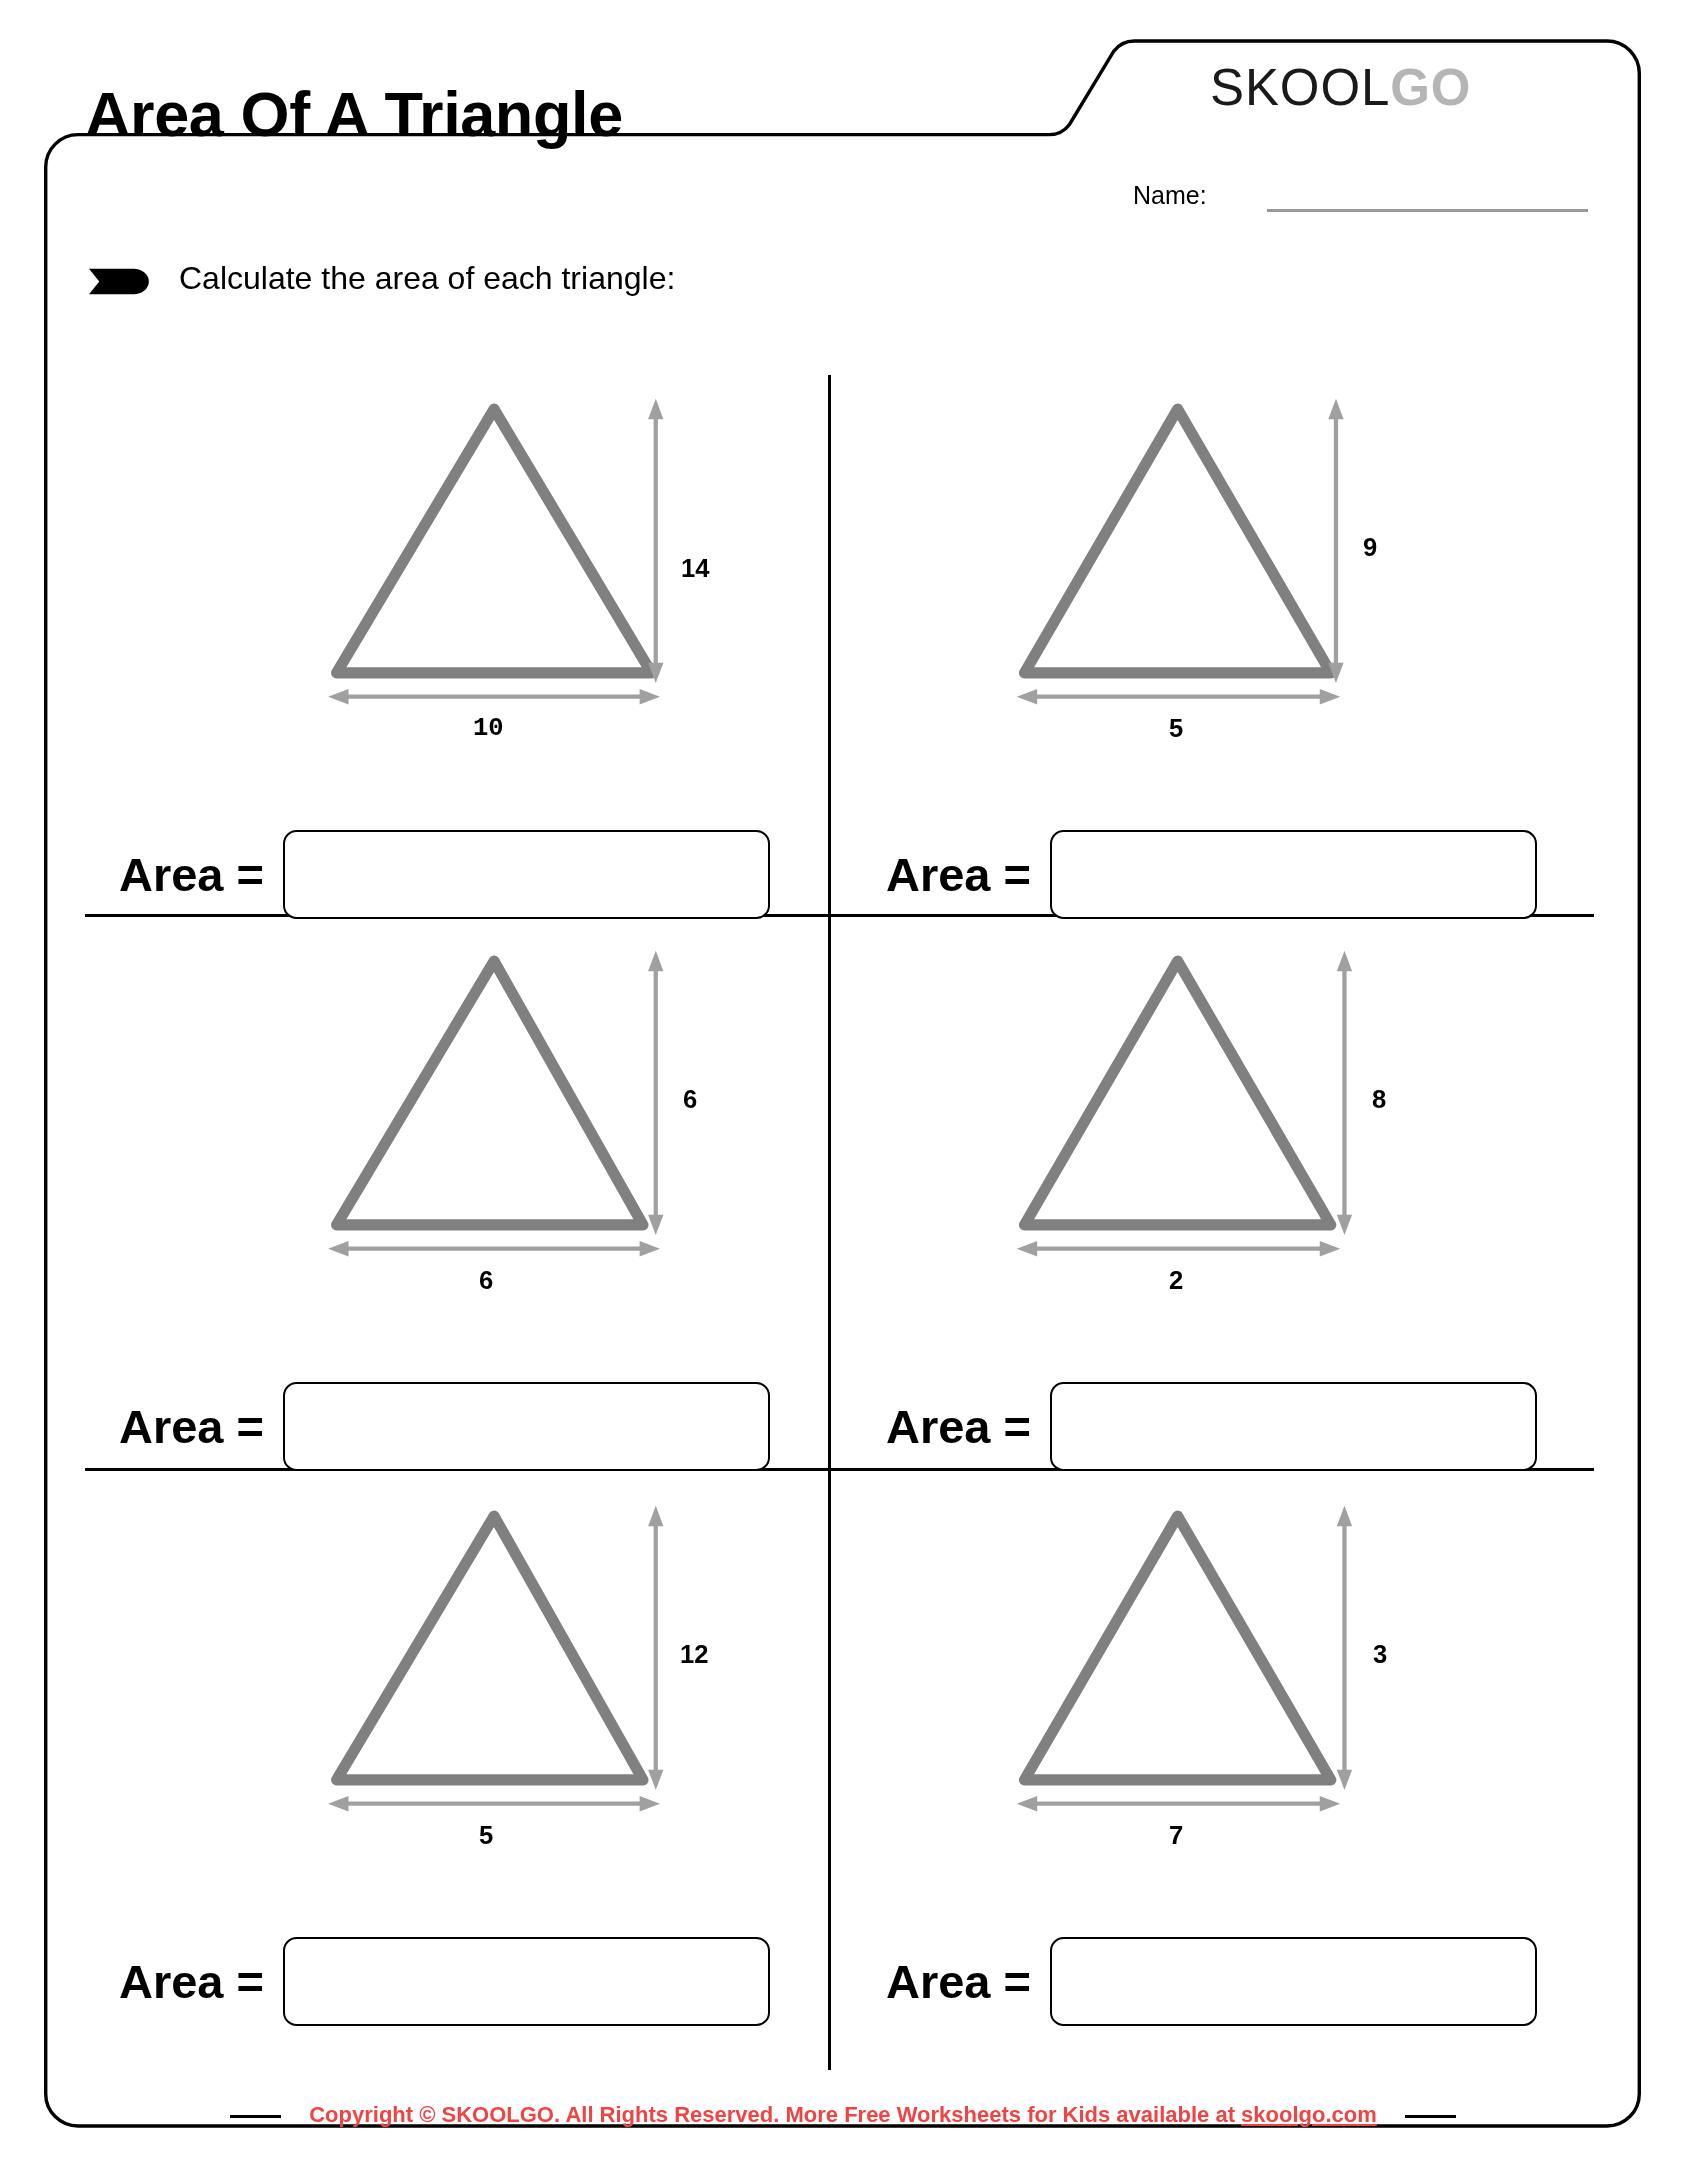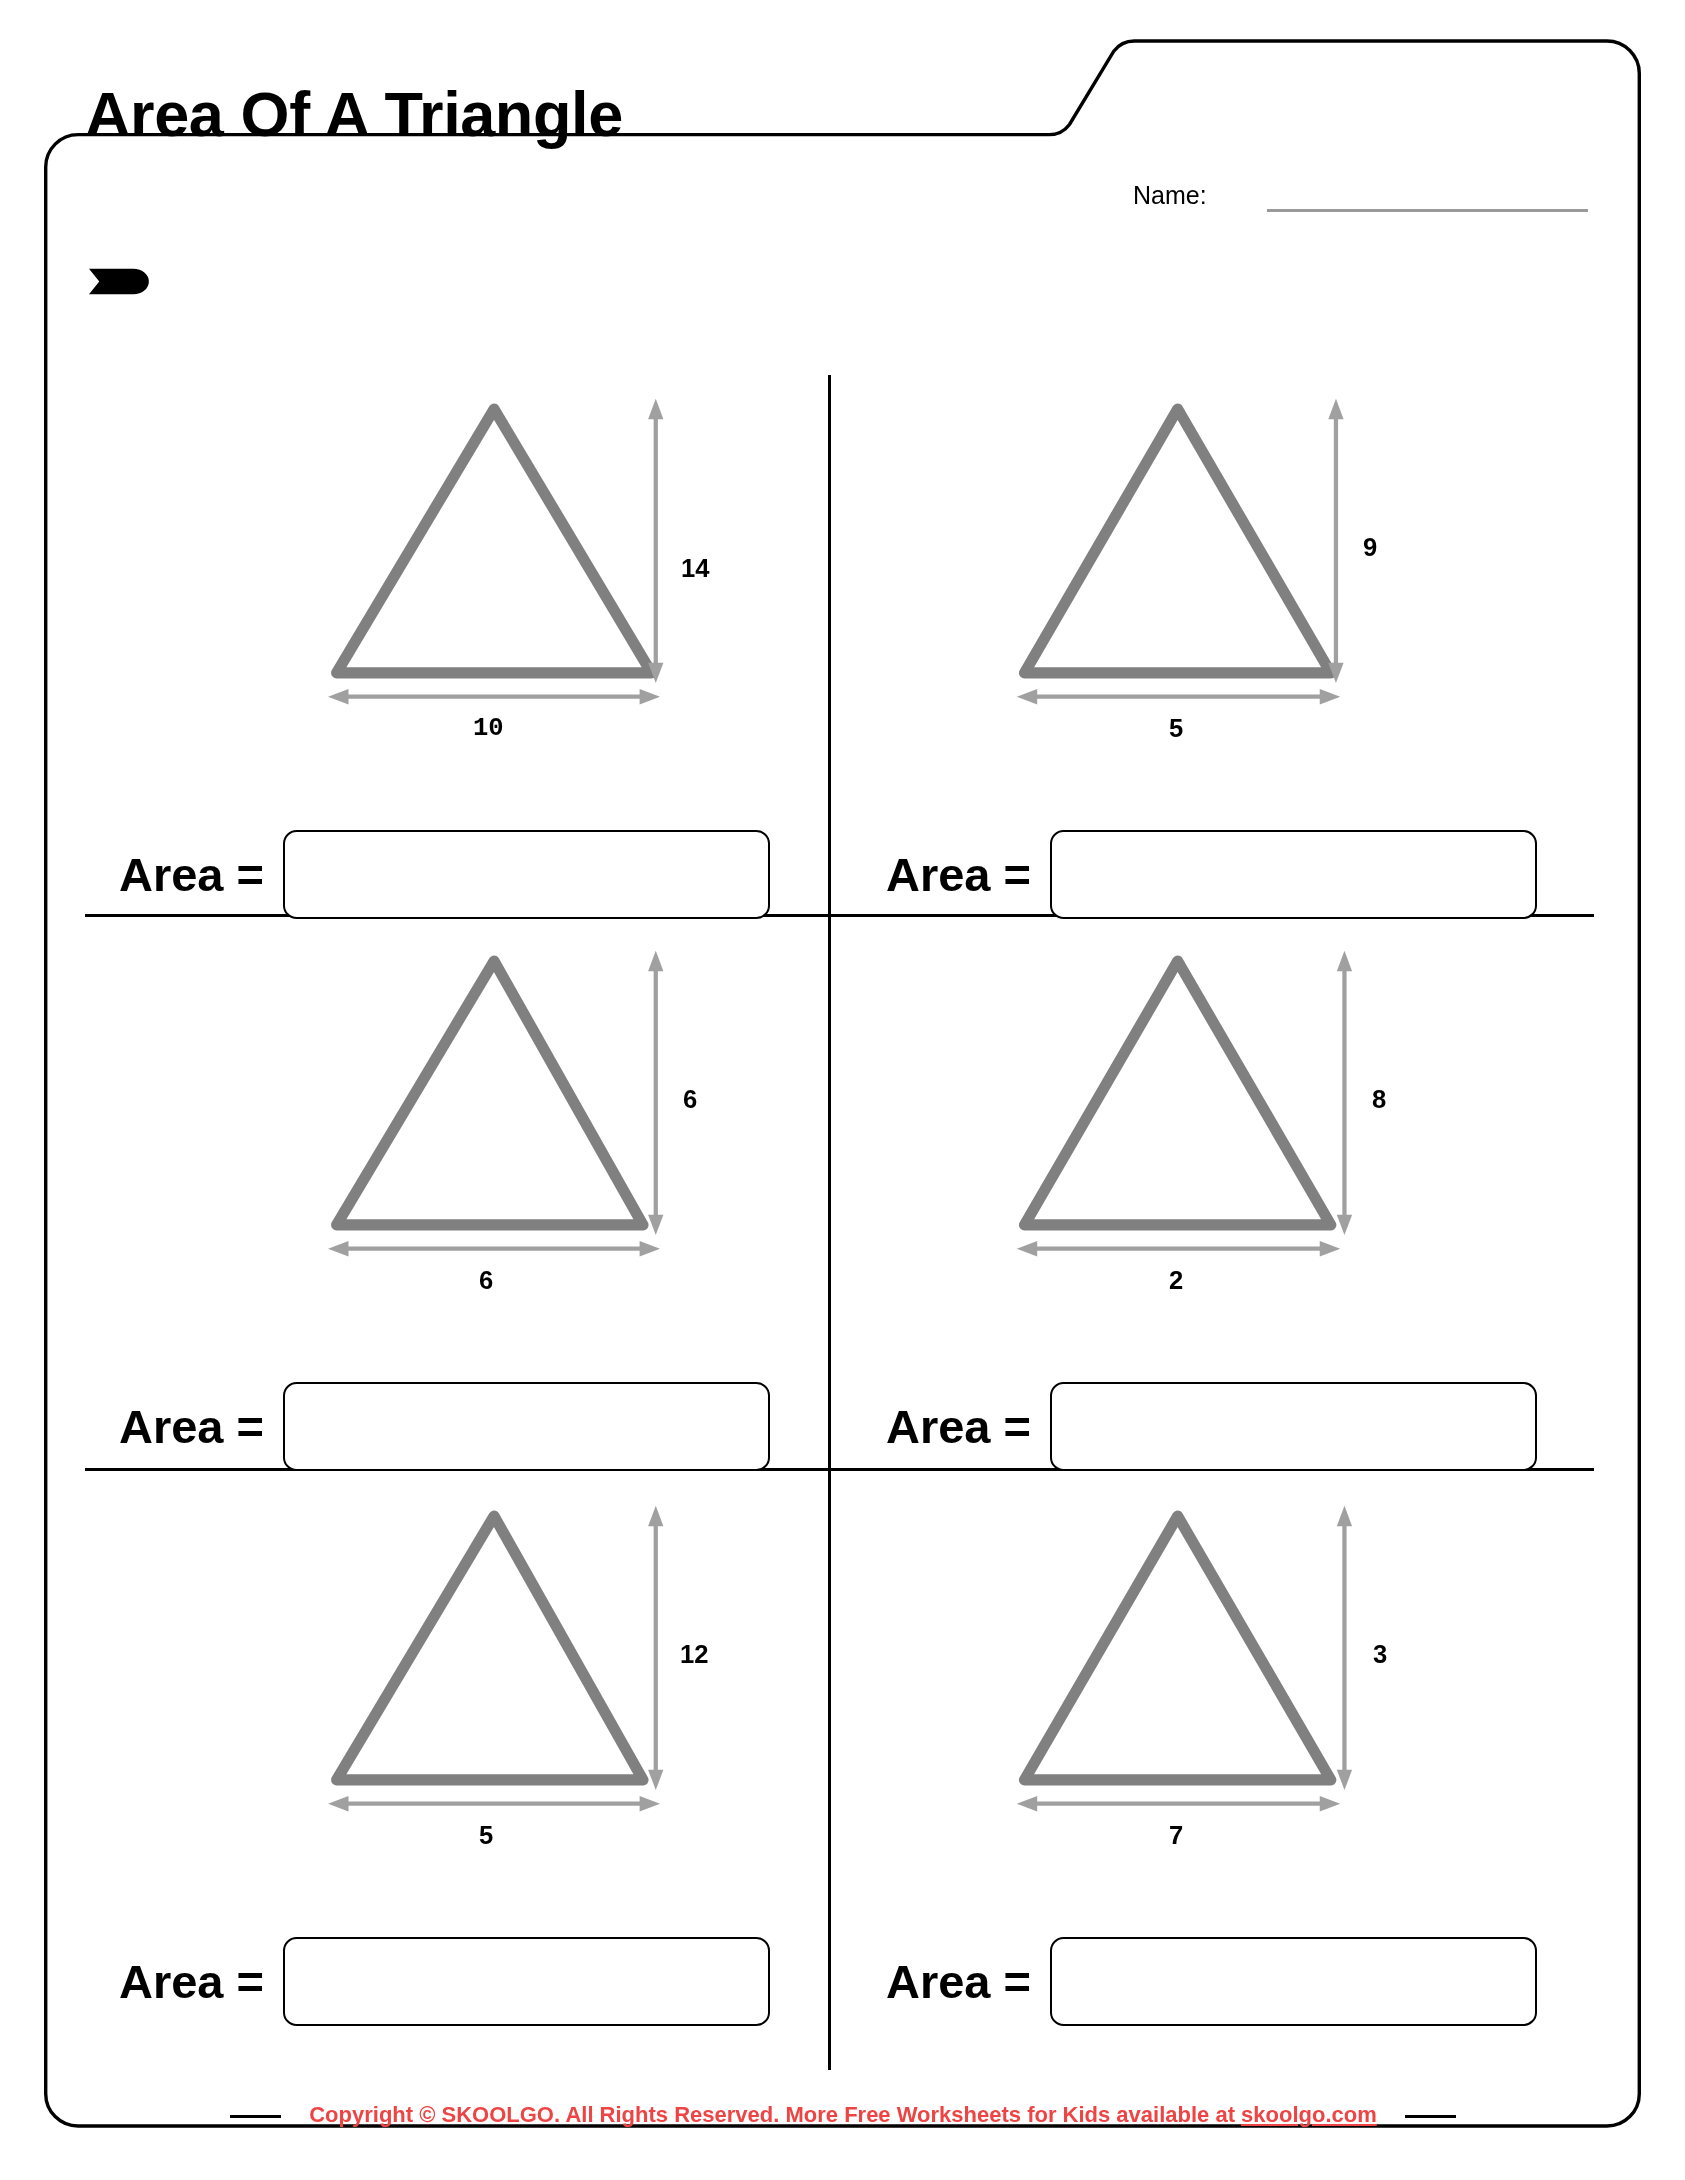--- a/index.html
+++ b/index.html
@@ -180,29 +180,33 @@
 <div class="page">
 
   <div class="frame">
     <svg width="1597" height="2089" viewBox="0 0 1875 2452" fill="none" xmlns="http://www.w3.org/2000/svg">
       <path d="M 1280 2 L 1835 2 A 38 38 0 0 1 1873 40 L 1873 2412 A 38 38 0 0 1 1835 2450 L 40 2450 A 38 38 0 0 1 2 2412 L 2 150 A 38 38 0 0 1 40 112 L 1180 112 A 30 30 0 0 0 1204 100 L 1256 14 A 30 30 0 0 1 1280 2 Z" stroke="#000000" stroke-width="4" fill="#ffffff"></path>
     </svg>
   </div>
 
   <div class="title">Area Of A Triangle</div>
 
+  <div class="brand">
+    <span class="skool">SKOOL</span><span class="go">GO</span>
+  </div>
 
   <div class="name-label">Name:</div>
   <div class="name-line"></div>
 
   <div class="flag-icon">
     <svg width="65" height="31" viewBox="0 0 76 36" xmlns="http://www.w3.org/2000/svg">
       <path d="M0 3 L52 3 A 18 15 0 0 1 52 33 L0 33 L12 18 Z" fill="#000000"></path>
     </svg>
   </div>
+  <div class="instruction">Calculate the area of each triangle:</div>
 
   <div class="hline" style="left:85px; top:914px; width:1509px;"></div>
   <div class="hline" style="left:85px; top:1468px; width:1509px;"></div>
   <div class="vline" style="left:828px; top:375px; height:1695px;"></div>
 
   <div class="cell left" style="left:85px; top:375px;">
     <div class="figure">
       <svg width="750" height="366" viewBox="0 0 880 430" xmlns="http://www.w3.org/2000/svg">
         <polygon points="480,40 665,350 295,350" fill="none" stroke="#808080" stroke-width="13" stroke-linejoin="round"></polygon>
 

